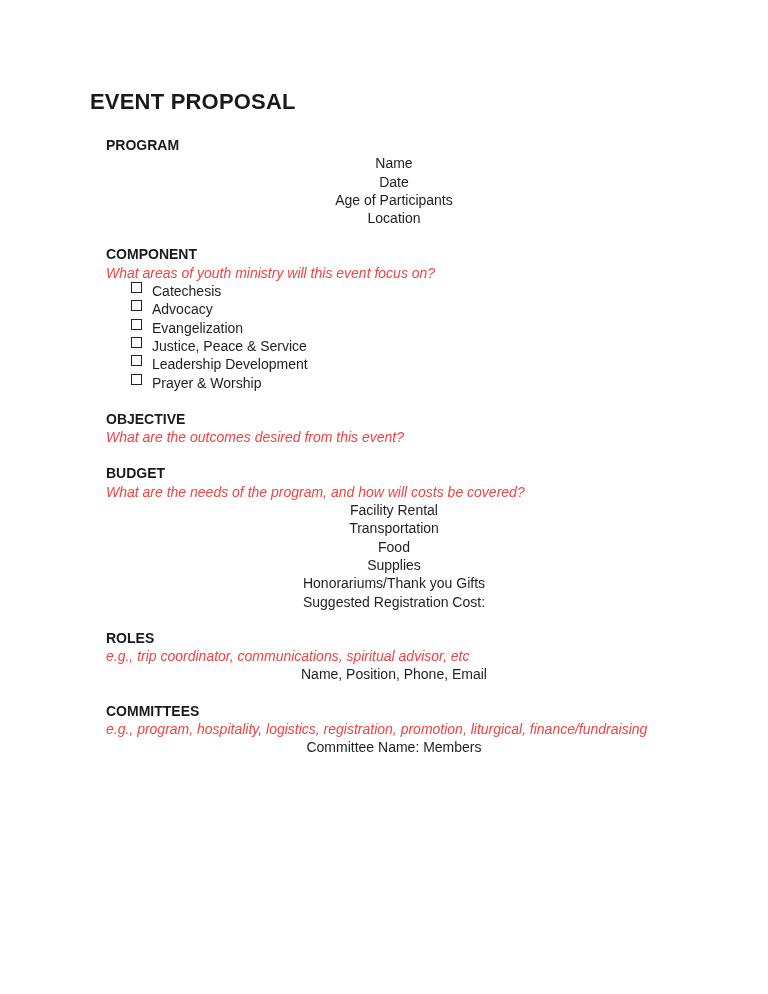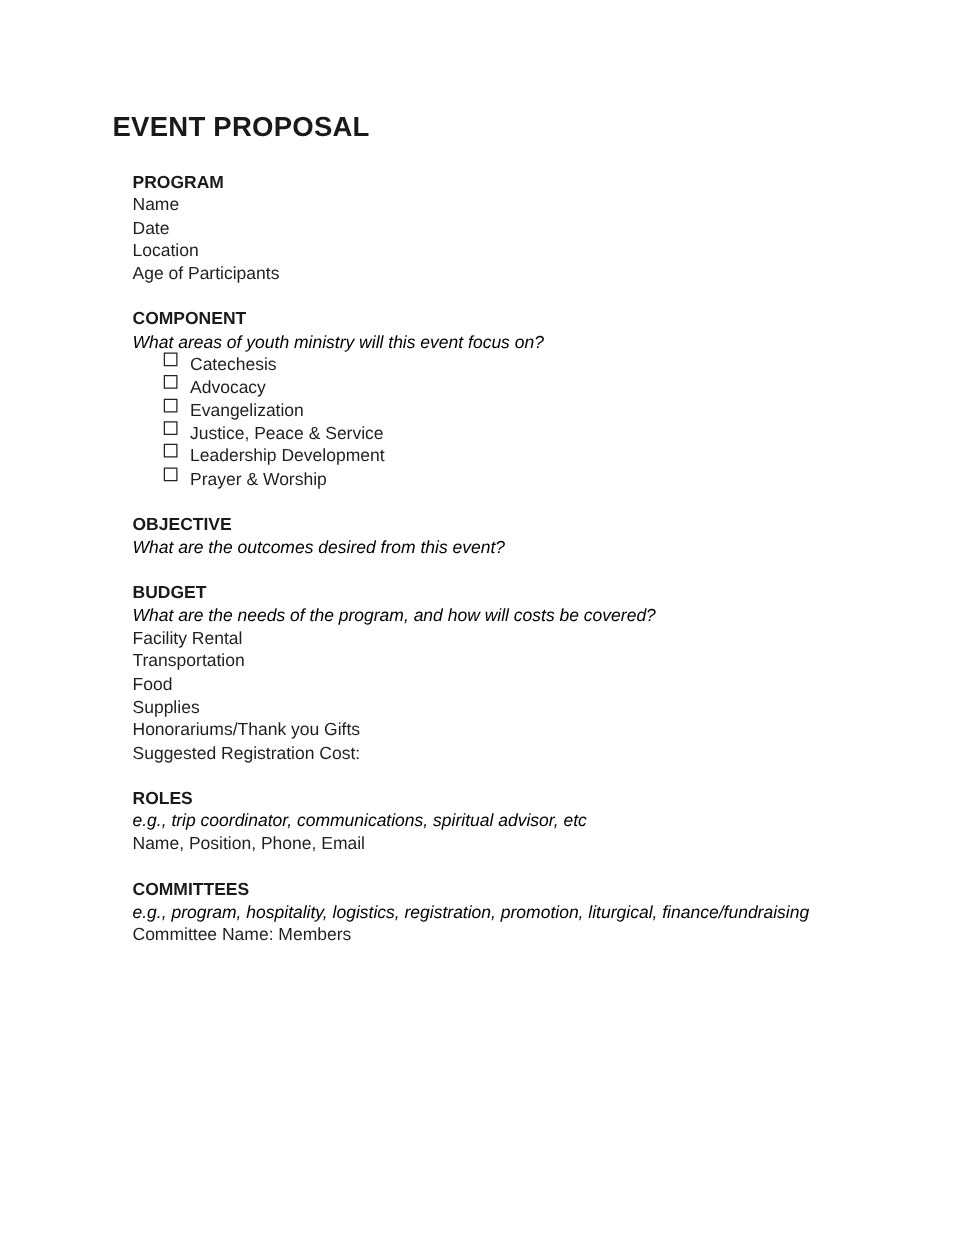--- a/index.html
+++ b/index.html
@@ -36,27 +36,28 @@
     font-size: 14px;
     line-height: 18.3px;
     font-weight: 700;
     margin: 0;
     color: #1a1a1a;
   }
   .line {
     font-size: 14px;
     line-height: 18.3px;
     margin: 0;
+    text-align: center;
   }
   .prompt {
     font-size: 14px;
     line-height: 18.3px;
     margin: 0;
     font-style: italic;
-    color: #000000;
+    color: #ef4444;
   }
   .checkbox-row {
     display: flex;
     align-items: flex-start;
     height: 18.3px;
     padding-left: 25px;
   }
   .checkbox-box {
     display: inline-block;
     box-sizing: border-box;
@@ -76,22 +77,22 @@
 <body>
 
 <div class="page">
 
   <h1 class="doc-title">EVENT PROPOSAL</h1>
 
   <section>
     <p class="heading">PROGRAM</p>
     <p class="line">Name</p>
     <p class="line">Date</p>
+    <p class="line">Age of Participants</p>
     <p class="line">Location</p>
-    <p class="line">Age of Participants</p>
   </section>
 
   <section>
     <p class="heading">COMPONENT</p>
     <p class="prompt">What areas of youth ministry will this event focus on?</p>
     <div class="checkbox-row">
       <span class="checkbox-box"></span>
       <span class="checkbox-label">Catechesis</span>
     </div>
     <div class="checkbox-row">

